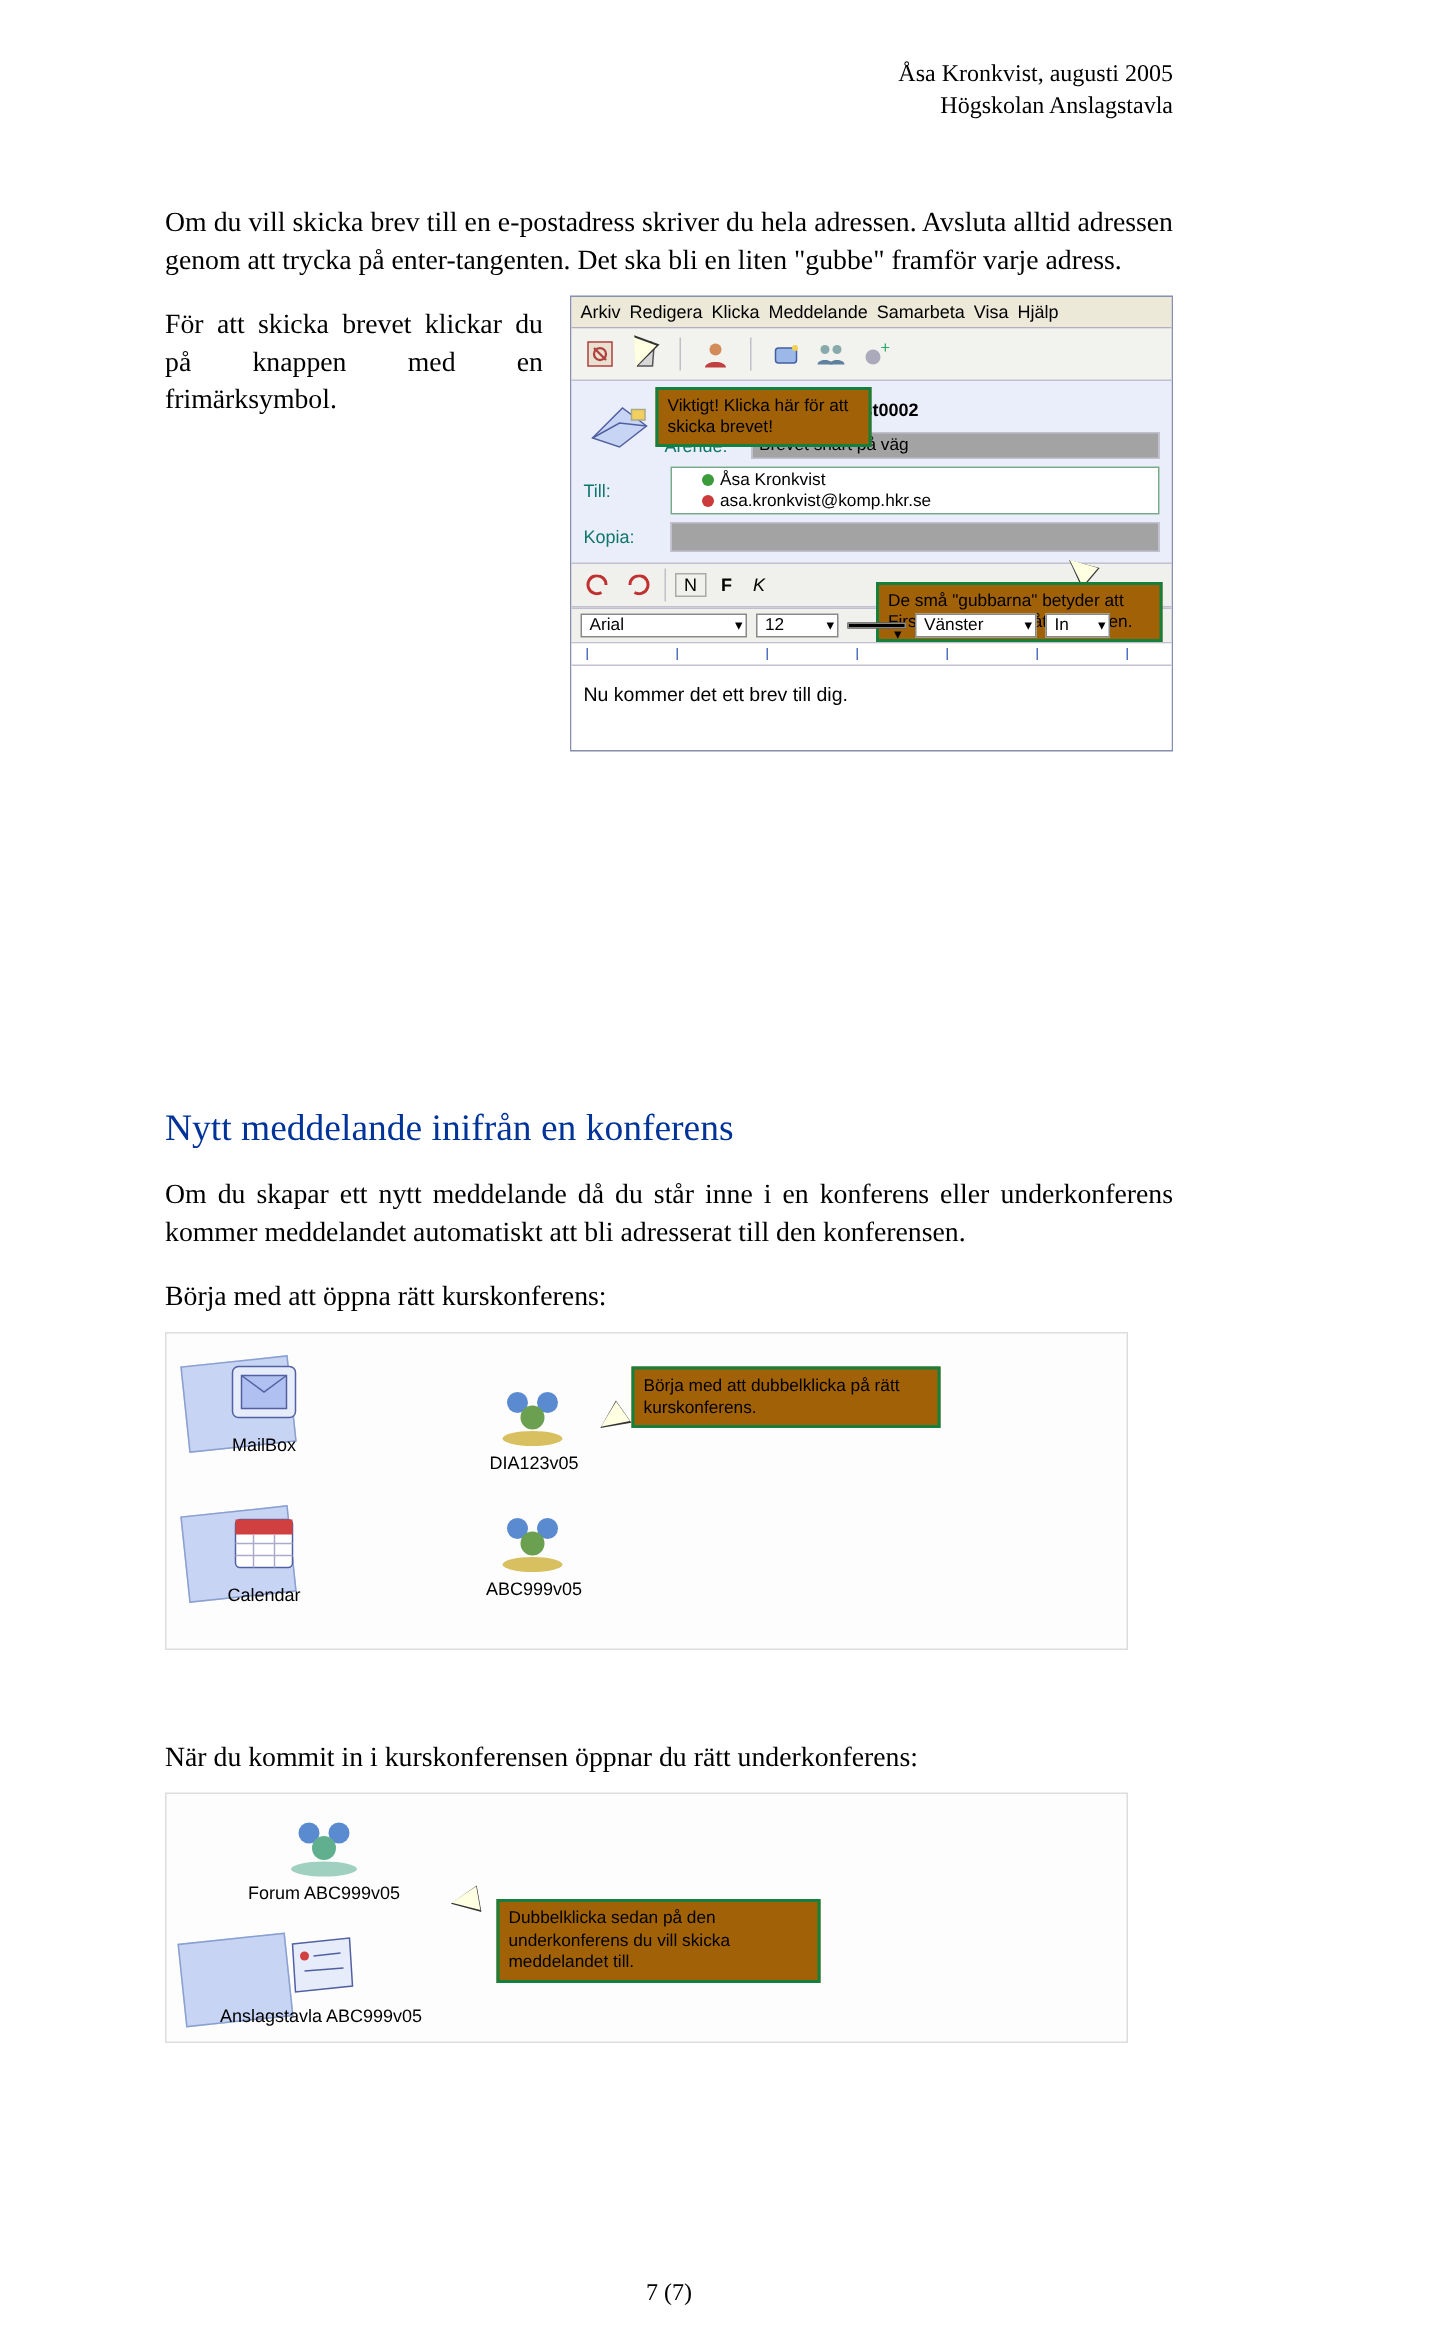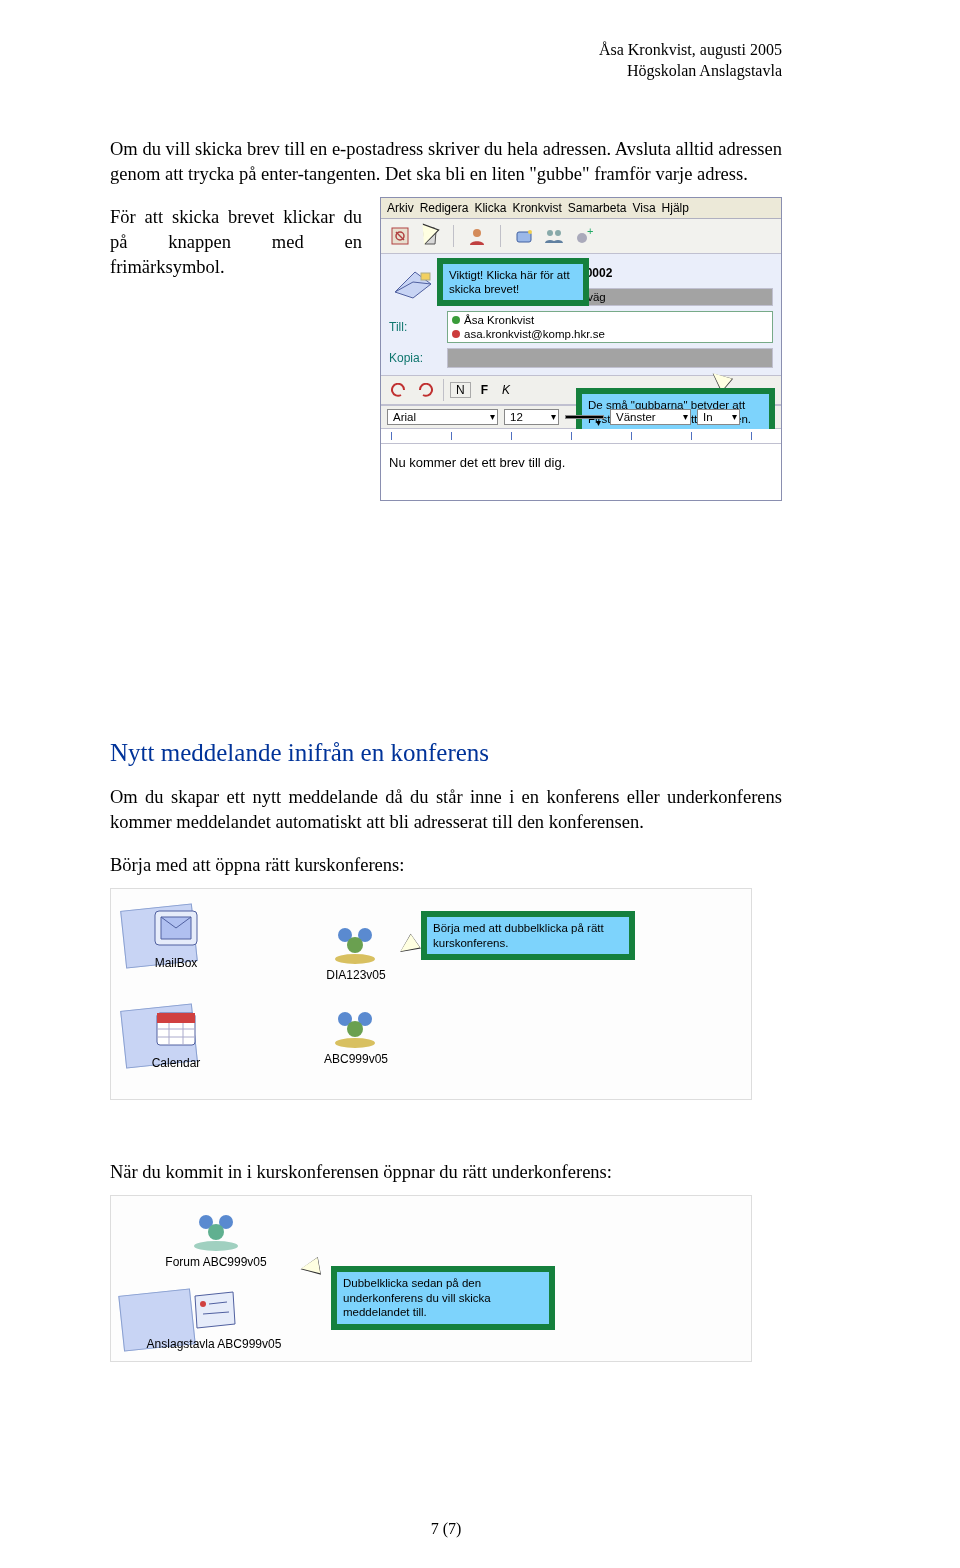--- a/index.html
+++ b/index.html
@@ -70,40 +70,40 @@
     align-items: center;
     background: #f2f2ee;
     border-bottom: 1px solid #c0c0d0;
   }
   .form-area {
     padding: 6px 8px 2px 8px;
     background: #eaeefa;
   }
   .form-row { display:flex; align-items:center; margin-bottom:5px; font-size:12px;}
   .form-row .lbl { width: 58px; color:#0f766e; }
-  .form-row .val-box { background:#fff; border:1px solid #7a8; flex:1; padding:2px 4px; display:flex; gap:4px; align-items:center; font-size:11.5px;}
+  .form-row .val-box { background:#fff; border:1px solid #7a8; flex:1; padding:2px 20px; display:flex; gap:4px; align-items:center; font-size:11.5px;}
   .form-row .val-text { background:#a3a3a3; border:1px solid #c0c0d0; flex:1; padding:2px 4px; font-size:11.5px;}
   .from-row { display:flex; align-items:center; margin-top:6px; font-size:12px;}
 
   .fmt-bar, .font-bar {
     background:#f0f0ec;
     border-top:1px solid #c0c0d0;
     border-bottom:1px solid #c0c0d0;
     display:flex;
     gap:6px;
     align-items:center;
     padding:3px 6px;
     font-size:12px;
   }
   .dd { background:#fff; border:1px solid #888; padding:1px 14px 1px 5px; position:relative; font-size:11.5px;}
   .dd::after { content:"▾"; position:absolute; right:2px; top:1px; font-size:10px;}
   .ruler { height:14px; background:#fff; border-bottom:1px solid #c0c0d0; position:relative; }
   .ruler-mark { position:absolute; top:3px; width:1px; height:8px; background:#5070c0; }
   .body-input { background:#fff; padding:10px 8px 30px 8px; font-size:13px; border-top:1px solid #fff;}
-  .tooltip { position:absolute; background:#7dd3fc; border:6px solid #15803d; font-size:11.5px; padding:4px 6px; font-family:Tahoma, Arial, sans-serif; line-height:1.25;}
+  .tooltip { position:absolute; background:#a16207; border:2px solid #15803d; font-size:11.5px; padding:4px 6px; font-family:Tahoma, Arial, sans-serif; line-height:1.25;}
   .ptr { position:absolute; width:0; height:0; border-left:8px solid transparent; border-right:8px solid transparent; border-bottom:18px solid #ffffe1;}
   .ptr-outline { position:absolute; width:0; height:0; border-left:9px solid transparent; border-right:9px solid transparent; border-bottom:19px solid #333;}
 
   .person-dot { width:8px; height:8px; display:inline-block; border-radius:50%; }
   .person-dot.green { background:#3a9c3a; }
   .person-dot.red { background:#cc3b3b; }
 
   
   .desktop-shot {
     width: 640px;
@@ -158,21 +158,21 @@
   </div>
 
   <p class="body-text">Om du vill skicka brev till en e-postadress skriver du hela adressen. Avsluta alltid adressen genom att trycka på enter-tangenten. Det ska bli en liten "gubbe" framför varje adress.</p>
 
   <div class="email-shot">
 
     <div class="menubar">
       <span>Arkiv</span>
       <span>Redigera</span>
       <span>Klicka</span>
-      <span>Kronkvist</span>
+      <span>Meddelande</span>
       <span>Samarbeta</span>
       <span>Visa</span>
       <span>Hjälp</span>
     </div>
 
     <div class="toolbar">
       <div class="grp">
         <span class="tb-icon">
           <svg width="20" height="20">
               <rect x="2" y="2" width="16" height="16" fill="#e8e0d0" stroke="#b04040"></rect>

